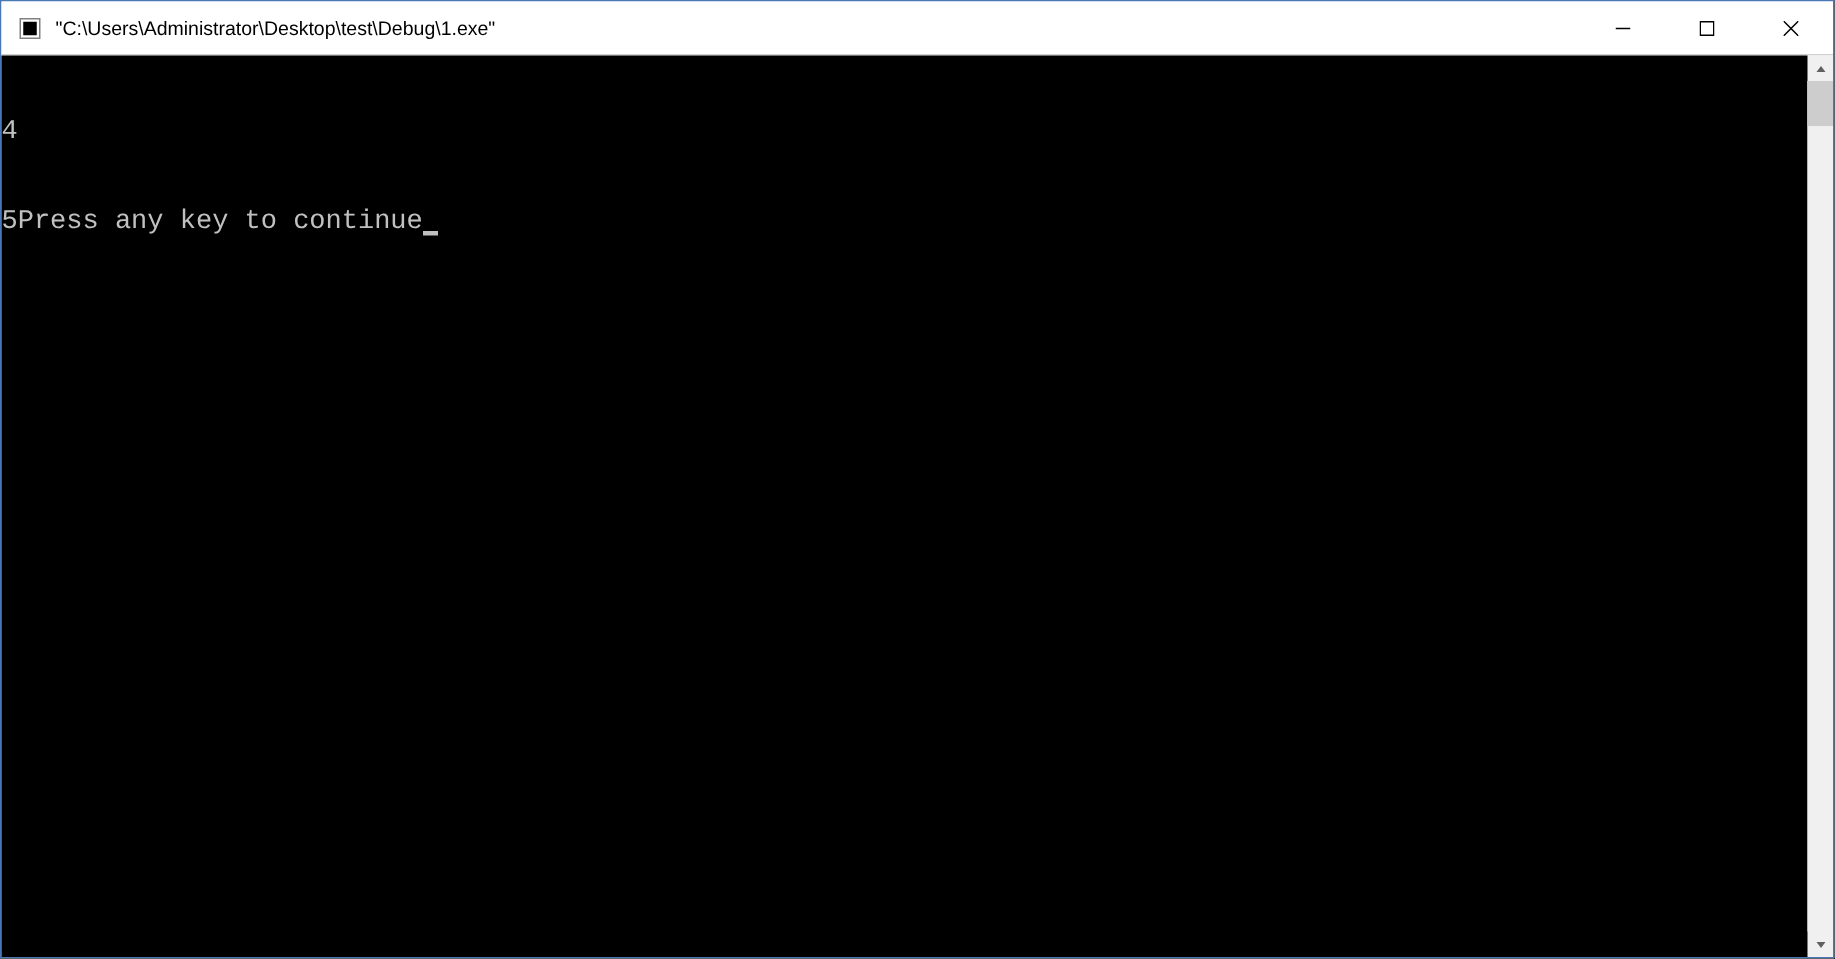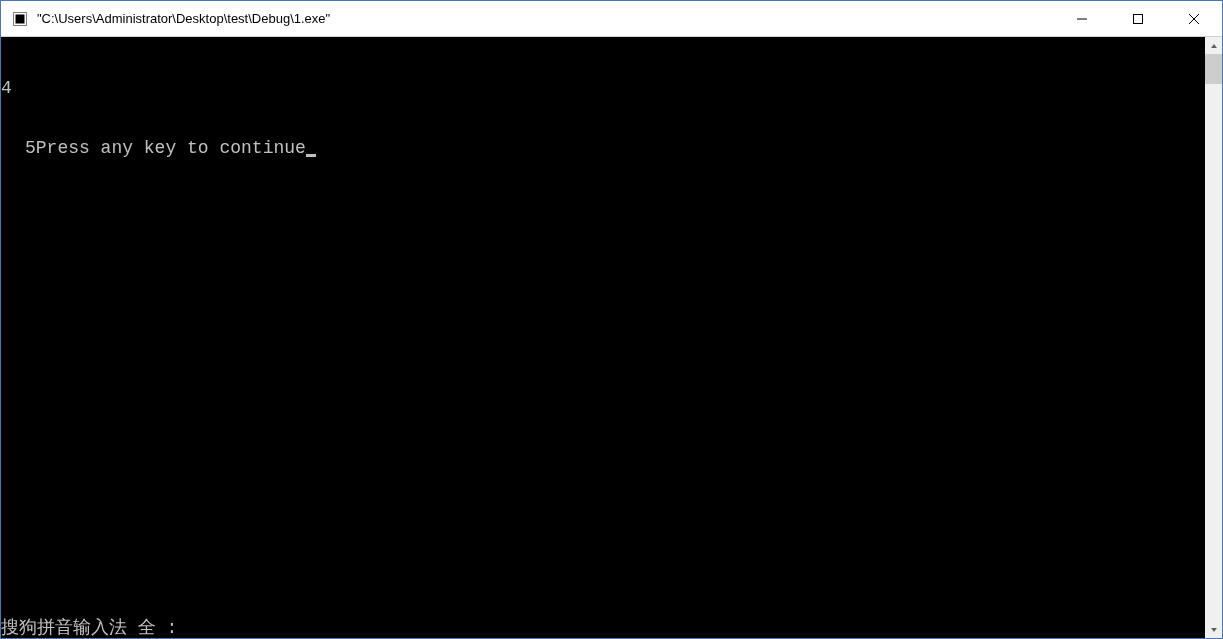--- a/index.html
+++ b/index.html
@@ -69,21 +69,21 @@
       color: #c0c0c0;
       font-family: "NSimSun","SimSun","Consolas","Courier New",monospace;
       font-size: 18px;
       line-height: 20px;
       padding: 1px 0 0 0;
       white-space: pre;
       overflow: hidden;
       position: relative;
     }
     .console-line { height: 20px; }
-    .line2-wrap { display: flex; align-items: flex-end; height: 20px; padding-left: 24px; }
+    .line2-wrap { display: flex; align-items: flex-end; height: 20px; }
     .cursor {
       display: inline-block;
       width: 10px;
       height: 3px;
       background: #c0c0c0;
       margin-left: 0;
       margin-bottom: 1px;
     }
     .ime-bar {
       position: absolute;
@@ -155,23 +155,20 @@
       </div>
     </div>
   </div>
 
   <div class="client-area">
     <div class="console">
       <div class="console-line">4</div>
       <div class="line2-wrap">
         <span>5Press any key to continue</span><span class="cursor"></span>
       </div>
-      <div class="ime-bar">
-        <span>搜狗拼音输入法 全 :</span>
-      </div>
     </div>
     <div class="scrollbar">
       <div class="sb-btn">
         <svg viewBox="0 0 8 8">
             <path d="M4 2 L7 6 L1 6 Z"></path>
           </svg>
       </div>
       <div class="sb-track">
         <div class="sb-thumb"></div>
       </div>

